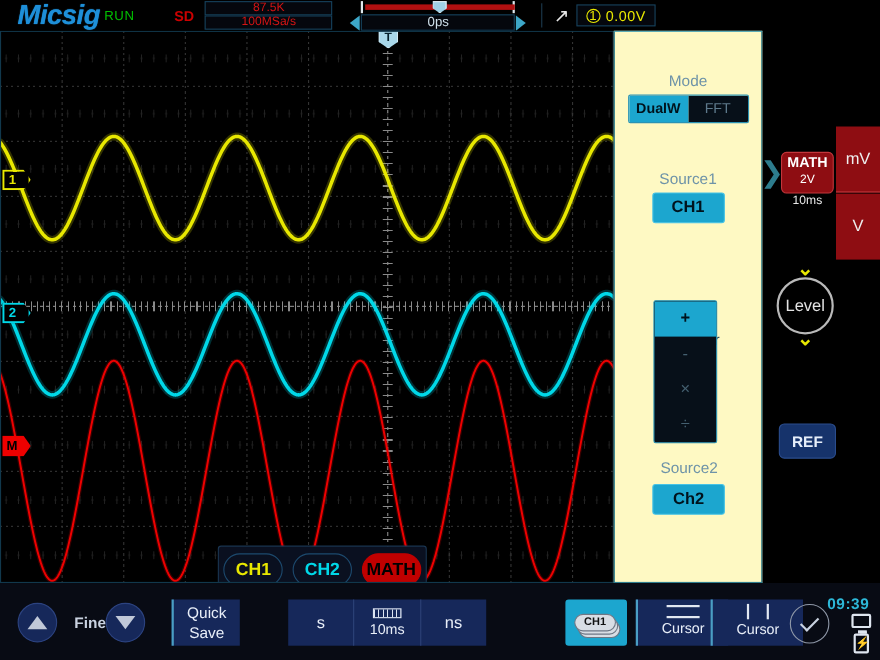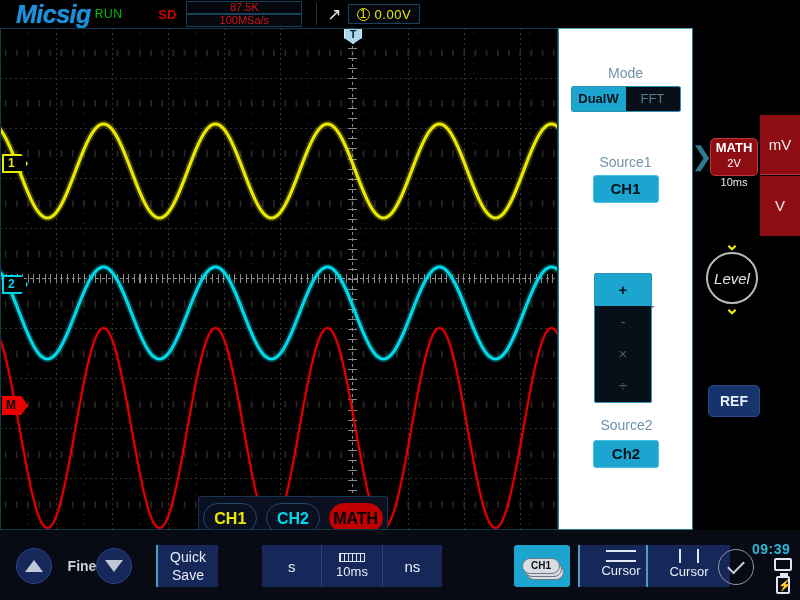--- a/index.html
+++ b/index.html
@@ -156,21 +156,21 @@
     width: 54px; height: 30px; border-radius: 15px;
     font-size: 16px; font-weight: bold; text-align: center; line-height: 29px;
   }
   .chan-pill.p1 { border: 1px solid #1d4a6e; color: #e8e800; background: #0a1020;}
   .chan-pill.p2 { border: 1px solid #1d4a6e; color: #00d8e8; background: #0a1020;}
   .chan-pill.p3 { background: #c00000; color: #000; border: 1px solid #c00000; }
 
   
   .sidepanel {
     position: absolute; left: 558px; top: 28px; width: 135px; height: 502px;
-    background: #ffffff; border: 1px solid #2d7c8d;
+    background: #fef9c3; border: 1px solid #2d7c8d;
     border-top-color:#4ba3b5;
   }
   .sp-label {
     text-align: center; color: #6e93a8; font-size: 14px; margin-top: 10px;
   }
   .seg {
     margin: 5px auto 12px; width: 110px; height: 26px;
     border: 1px solid #2b93b4; display: flex; border-radius: 2px; overflow: hidden;
   }
   .seg-opt {
@@ -218,21 +218,21 @@
   .vbtn {
     position: absolute; left: 760px; width: 40px; height: 60px;
     background: #8e0d12; color: #eee; font-size: 15px;
     text-align: center; line-height: 60px;
   }
   .vbtn.mv { top: 115px; border-bottom: 1px solid #c2363b; }
   .vbtn.v  { top: 176px; }
   .level-knob {
     position: absolute; left: 706px; top: 252px; width: 52px; height: 52px;
     border: 2px solid #b9b9b9; border-radius: 50%;
-    color: #e4e4e4; font-size: 15px; text-align: center; line-height: 50px; font-style: italic;
+    color: #e4e4e4; font-size: 15px; text-align: center; line-height: 50px;
   }
   .lvl-chev {
     position: absolute; left: 718px; width: 28px; height: 10px;
     color: #e8e800; font-size: 18px; line-height: 9px; text-align: center;
     font-weight: bold;
   }
   .lvl-chev.up { top: 240px; }
   .lvl-chev.dn { top: 304px; }
   .refbtn {
     position: absolute; left: 708px; top: 385px; width: 52px; height: 32px;
@@ -360,20 +360,29 @@
   <div class="topbar">
     <div class="logo">Micsig</div>
     <div class="run-state">RUN</div>
     <div class="sd-label">SD</div>
 
     <div class="mem-block">
       <div class="mem-row">87.5K</div>
       <div class="mem-row">100MSa/s</div>
     </div>
 
+    <div class="timepos-wrap">
+      <div class="membar">
+        <div class="membar-fill"></div>
+        <div class="membar-handle"></div>
+      </div>
+      <div class="arrow-l"></div>
+      <div class="timepos-box">0ps</div>
+      <div class="arrow-r"></div>
+    </div>
 
     <div class="trig-sep"></div>
     <div class="trig-slope">↗</div>
     <div class="trig-box">
       <span class="trig-num">1</span>
       <span class="trig-val">0.00V</span>
     </div>
   </div>
 
   <div class="plot">

